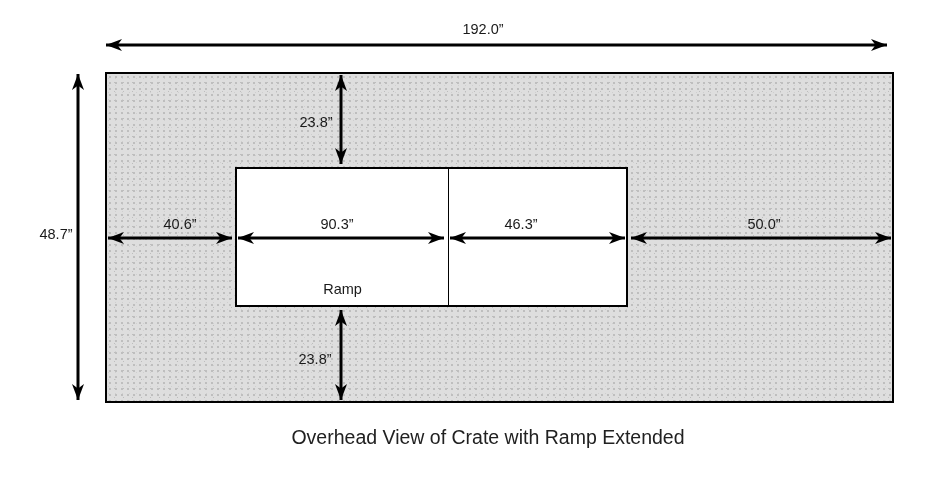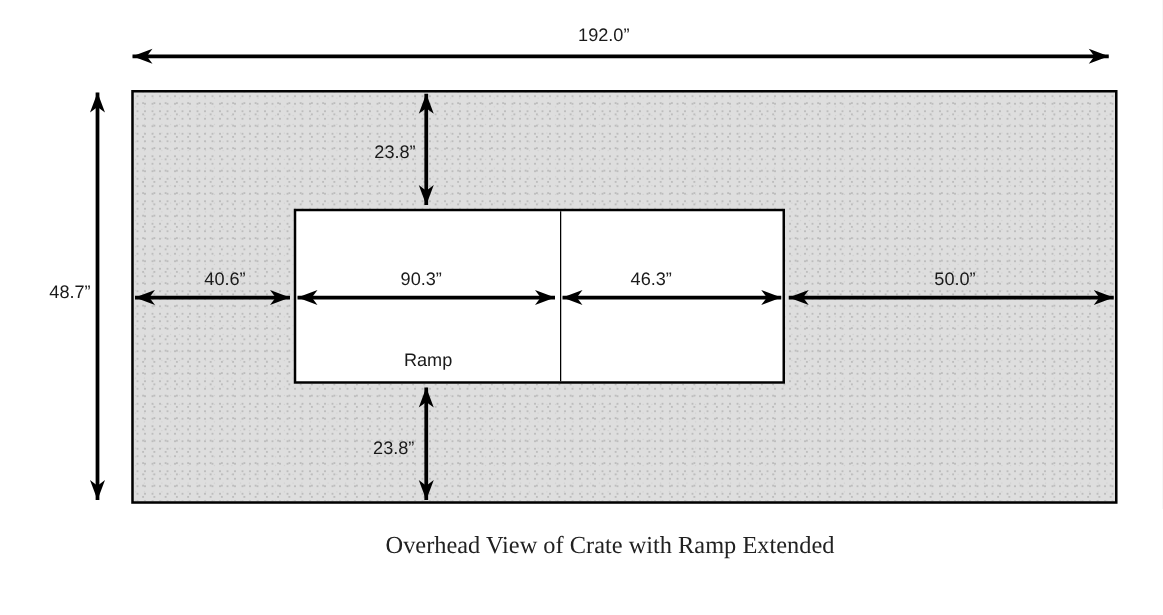--- a/index.html
+++ b/index.html
@@ -46,21 +46,21 @@
   .lbl-overall-depth{left:56px;top:234px;}
   .lbl-left-gap{left:180px;top:224px;}
   .lbl-crate-width{left:337px;top:224px;}
   .lbl-ramp-width{left:521px;top:224px;}
   .lbl-right-gap{left:764px;top:224px;}
   .lbl-top-gap{left:316px;top:122px;}
   .lbl-bottom-gap{left:315px;top:359px;}
 
   .title{
     position:absolute;left:488px;top:437px;transform:translate(-50%,-50%);
-    font-size:19.5px;color:#212121;white-space:nowrap;font-family:Liberation Serif, serif;
+    font-size:19.5px;color:#212121;white-space:nowrap;
   }
 </style>
 </head>
 <body>
 
 <div class="stage">
 
   <div class="floor"></div>
 
   <div class="crate-ramp">

